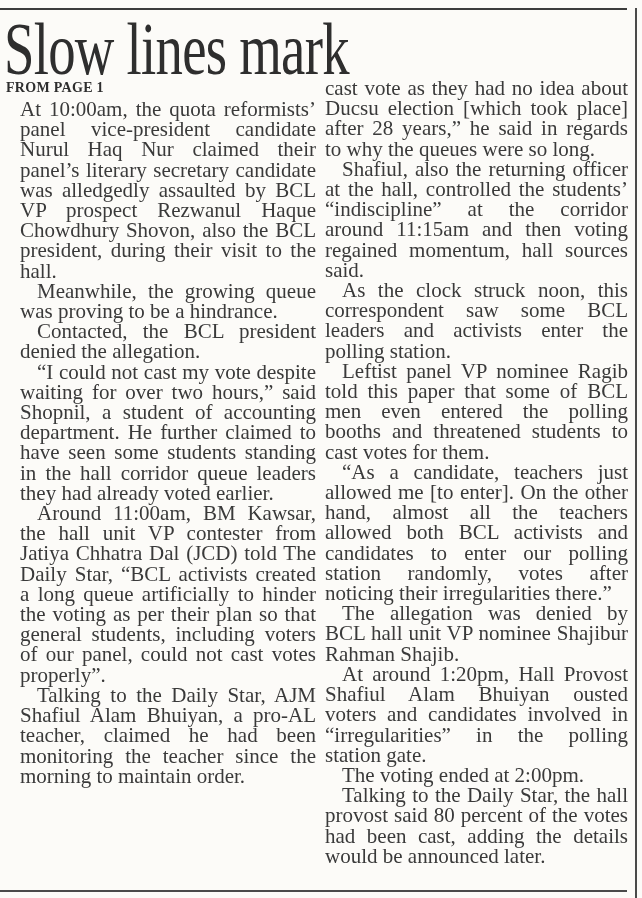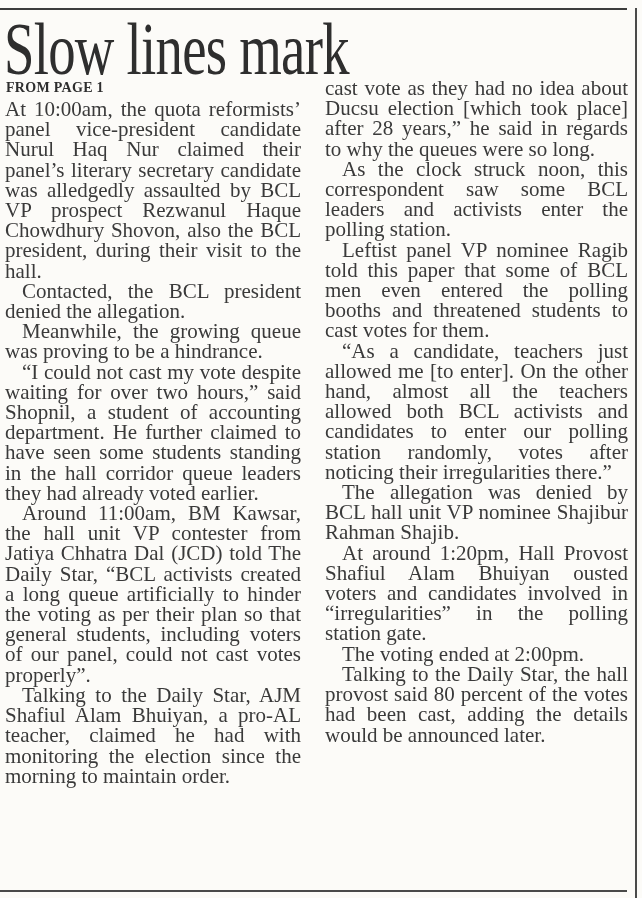--- a/index.html
+++ b/index.html
@@ -45,43 +45,44 @@
     letter-spacing:0.3px;
     font-variant:small-caps;
   }
   .col{
     position:absolute;
     text-align:justify;
     font-size:21px; line-height:20.2px;
     color:var(--text);
     overflow:hidden;
   }
-  .col-left{ left:5px;   top:99px; width:296px; height:789px; }
+  .col-left{ left:20px;   top:99px; width:296px; height:789px; }
   .col-right{ left:325px; top:78px; width:303px; height:810px; }
   .col p{ margin:0; text-indent:17px; }
   .col p:first-child{ text-indent:0; }
 </style>
 </head>
 <body>
 
 <div class="page">
   <div class="top-rule"></div>
   <div class="right-rule"></div>
   <h1 class="headline">Slow lines mark</h1>
   <div class="from-page">FROM PAGE 1</div>
   <div class="col col-left">
       <p>At 10:00am, the quota reformists’ panel vice-president candidate Nurul Haq Nur claimed their panel’s literary secretary candidate was alledgedly assaulted by BCL VP prospect Rezwanul Haque Chowdhury Shovon, also the BCL president, during their visit to the hall.</p>
+      <p>Meanwhile, the growing queue was proving to be a hindrance.</p>
       <p>Contacted, the BCL president denied the allegation.</p>
-      <p>Meanwhile, the growing queue was proving to be a hindrance.</p>
       <p>“I could not cast my vote despite waiting for over two hours,” said Shopnil, a student of accounting department. He further claimed to have seen some students standing in the hall corridor queue leaders they had already voted earlier.</p>
       <p>Around 11:00am, BM Kawsar, the hall unit VP contester from Jatiya Chhatra Dal (JCD) told The Daily Star, “BCL activists created a long queue artificially to hinder the voting as per their plan so that general students, including voters of our panel, could not cast votes properly”.</p>
-      <p>Talking to the Daily Star, AJM Shafiul Alam Bhuiyan, a pro-AL teacher, claimed he had with monitoring the election since the morning to maintain order.</p>
+      <p>Talking to the Daily Star, AJM Shafiul Alam Bhuiyan, a pro-AL teacher, claimed he had been monitoring the teacher since the morning to maintain order.</p>
     </div>
   <div class="col col-right">
       <p>cast vote as they had no idea about Ducsu election [which took place] after 28 years,” he said in regards to why the queues were so long.</p>
+      <p>Shafiul, also the returning officer at the hall, controlled the students’ “indiscipline” at the corridor around 11:15am and then voting regained momentum, hall sources said.</p>
       <p>As the clock struck noon, this correspondent saw some BCL leaders and activists enter the polling station.</p>
       <p>Leftist panel VP nominee Ragib told this paper that some of BCL men even entered the polling booths and threatened students to cast votes for them.</p>
       <p>“As a candidate, teachers just allowed me [to enter]. On the other hand, almost all the teachers allowed both BCL activists and candidates to enter our polling station randomly, votes after noticing their irregularities there.”</p>
       <p>The allegation was denied by BCL hall unit VP nominee Shajibur Rahman Shajib.</p>
       <p>At around 1:20pm, Hall Provost Shafiul Alam Bhuiyan ousted voters and candidates involved in “irregularities” in the polling station gate.</p>
       <p>The voting ended at 2:00pm.</p>
       <p>Talking to the Daily Star, the hall provost said 80 percent of the votes had been cast, adding the details would be announced later.</p>
     </div>
   <div class="bottom-rule"></div>
 </div>

